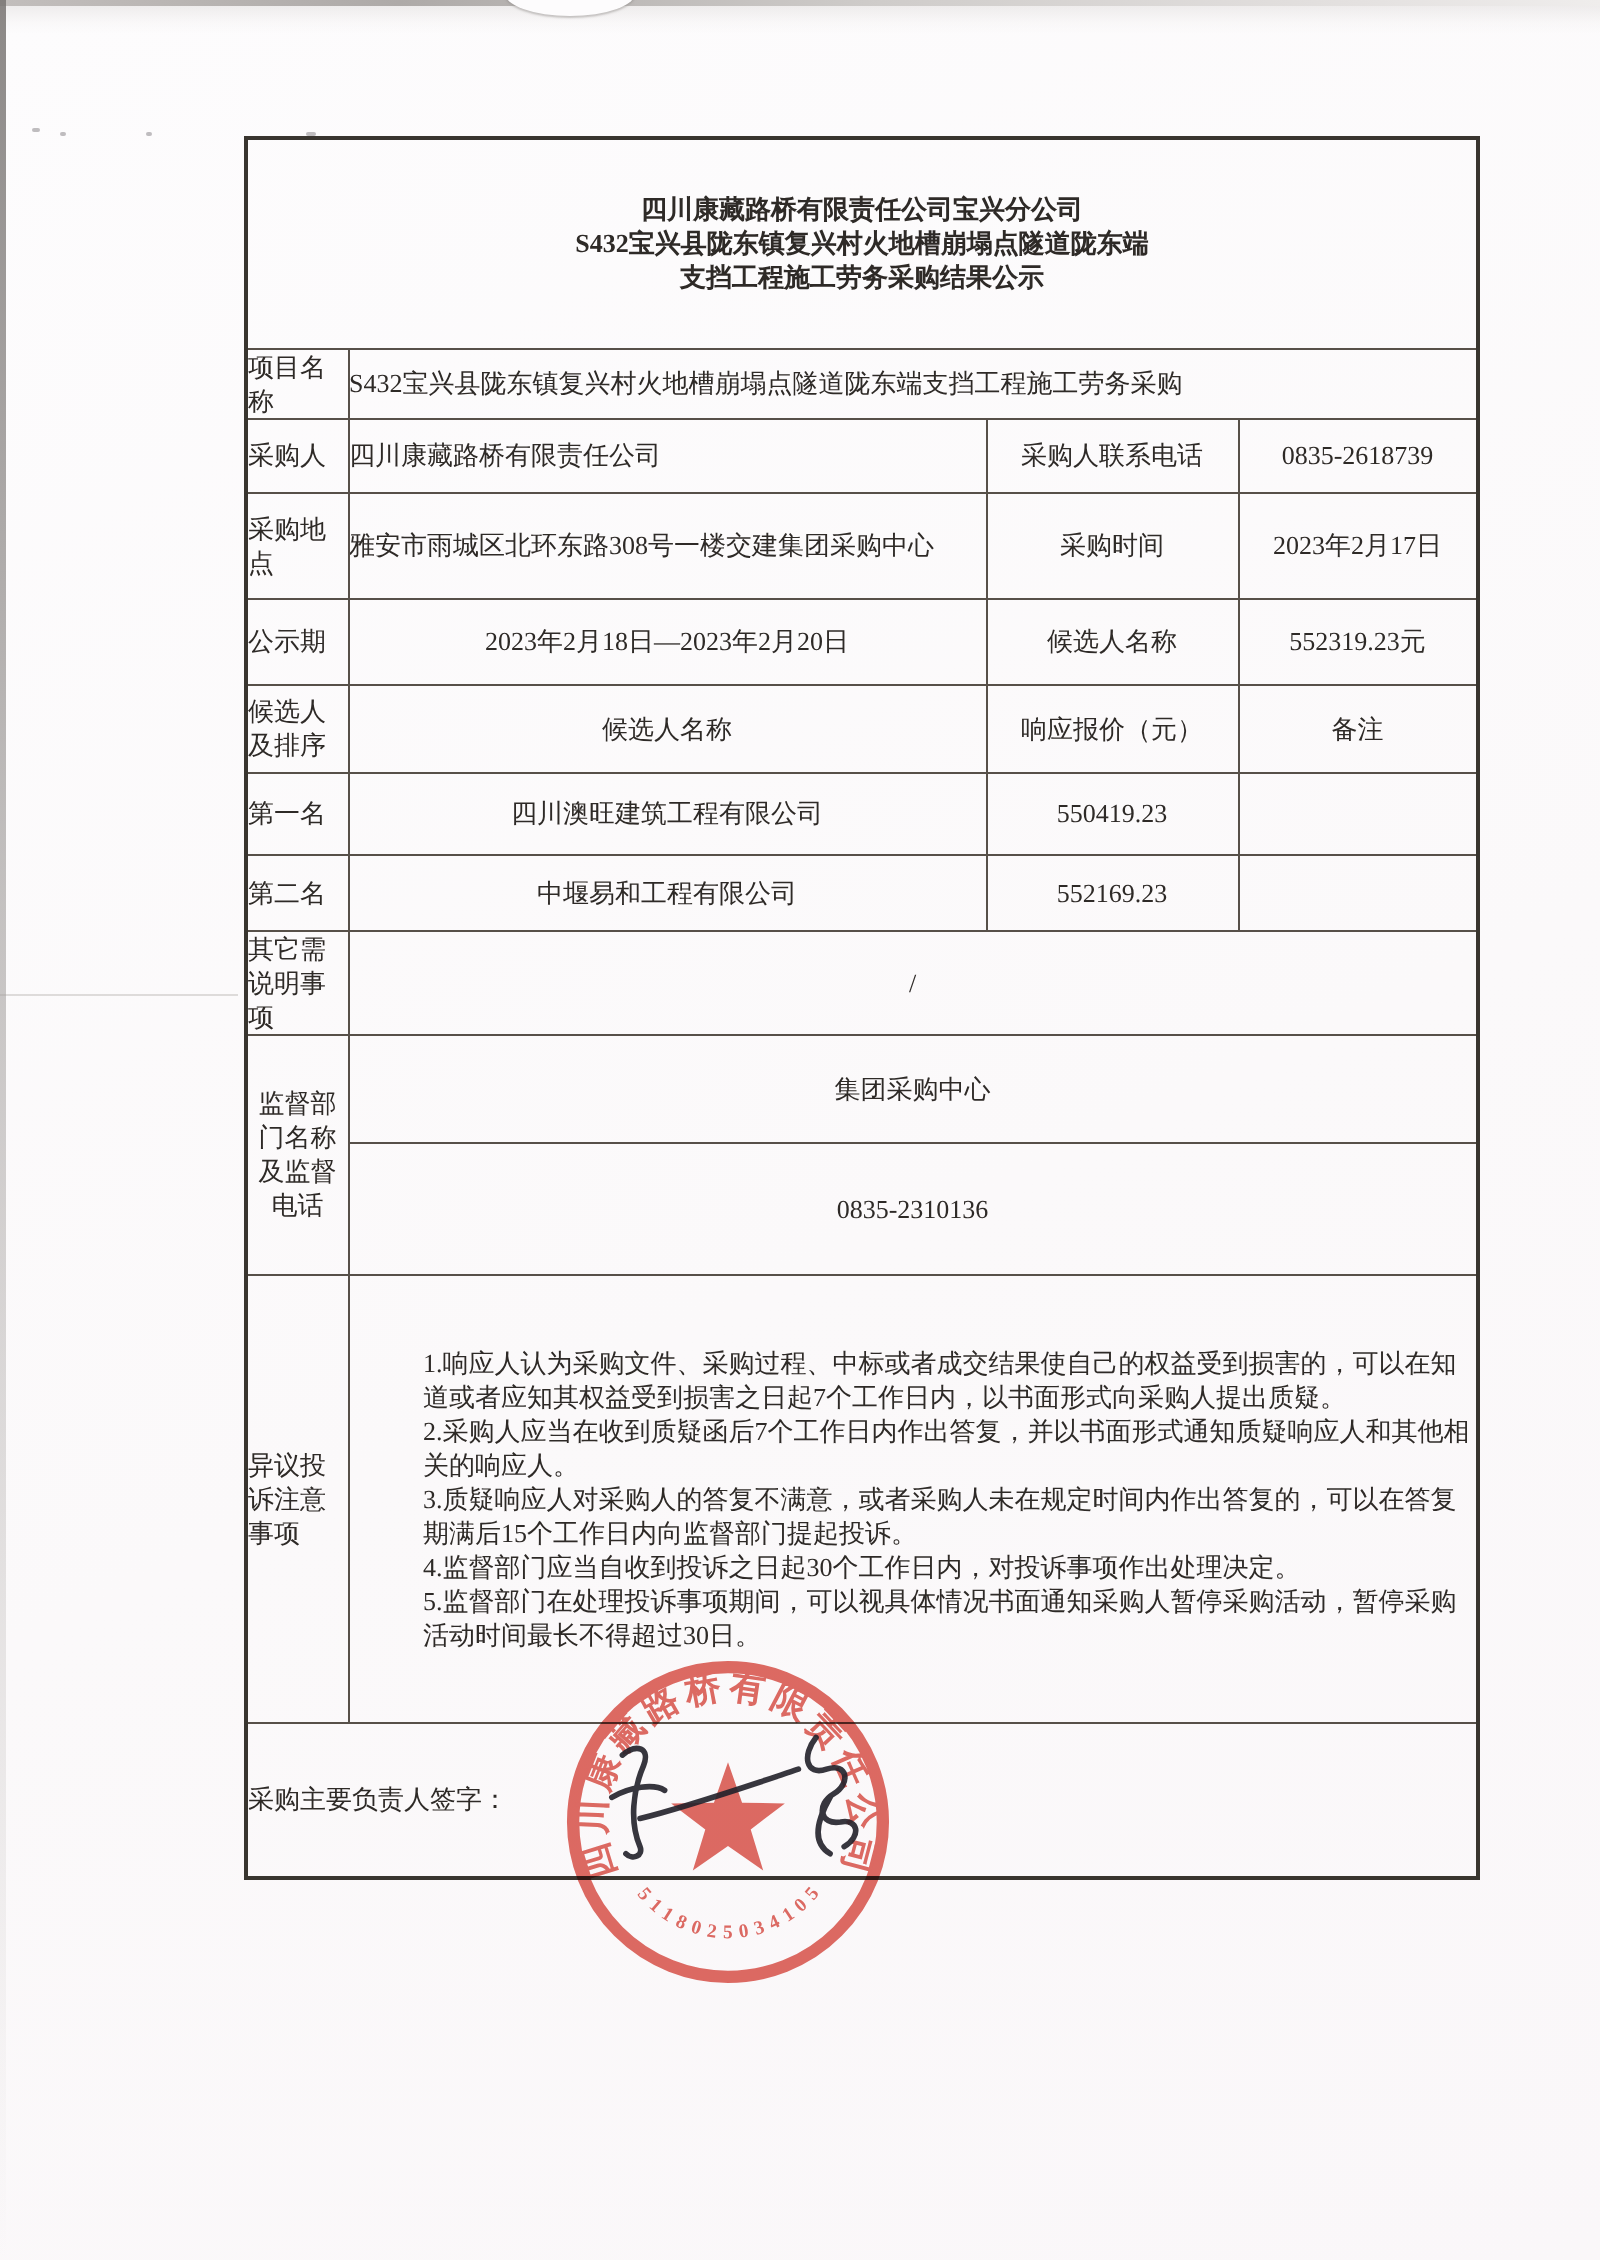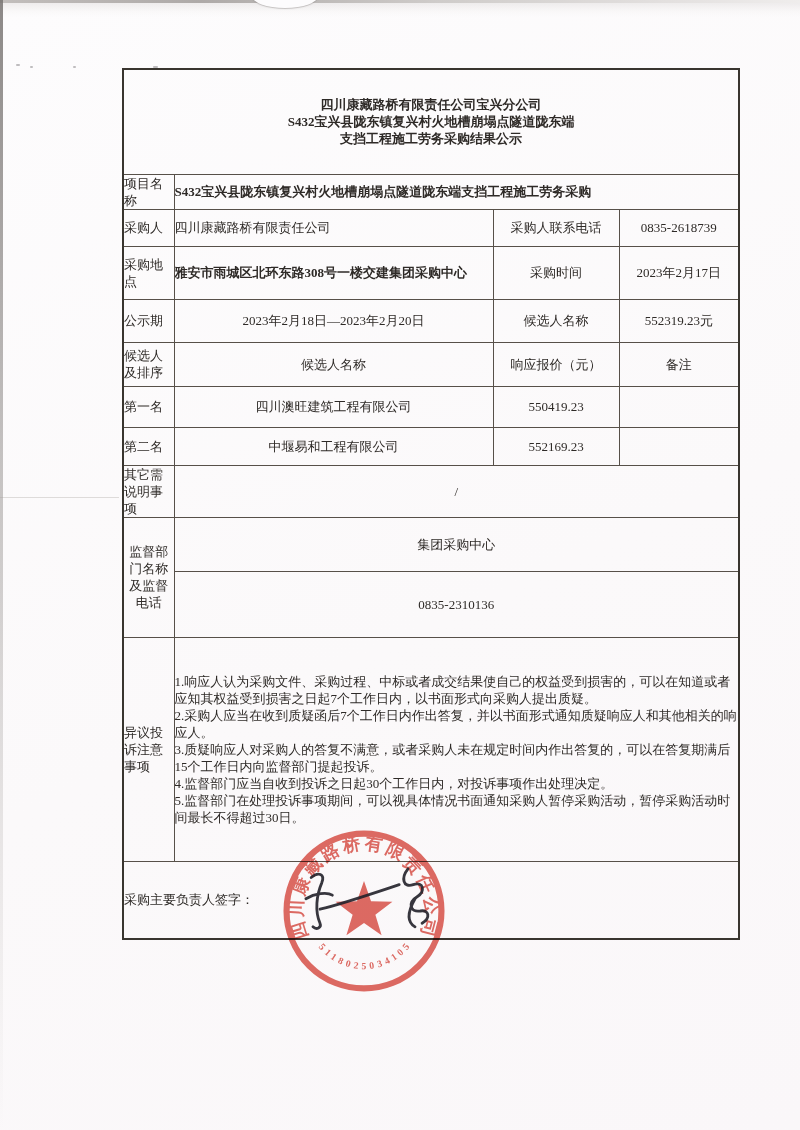--- a/index.html
+++ b/index.html
@@ -49,24 +49,24 @@
   table.doc td{
     border:1px solid #575049;
     color:#2e2a27;font-size:13px;line-height:17px;
     padding:0;vertical-align:middle;overflow:hidden;
   }
   .title-cell{text-align:center;font-weight:bold;font-size:17px;line-height:23px;color:#262320;}
   .lab{padding:0 3px;line-height:16px;text-align:left;}
   .lab.ctr{text-align:center;}
   .lab.rank{text-align:left;}
   .val-left{padding:0 4px 0 6px;text-align:left;}
-  .bold{font-weight:bold;}
+  .bold{font-weight:normal;}
   .ctr{text-align:center;}
   .obj-cell{padding:0 8px 0 7px;font-size:12.6px;line-height:15.8px;vertical-align:middle;}
-  .obj-cell p{margin:0;}
+  .obj-cell p{margin:0;padding-left:37px;}
   .sig-cell{padding-left:5px;text-align:left;font-size:13px;border-radius:20px;}
   
   .stamp{
     position:absolute;left:269px;top:823px;width:190px;height:176px;
     mix-blend-mode:multiply;
   }
 </style>
 </head>
 <body>
 

